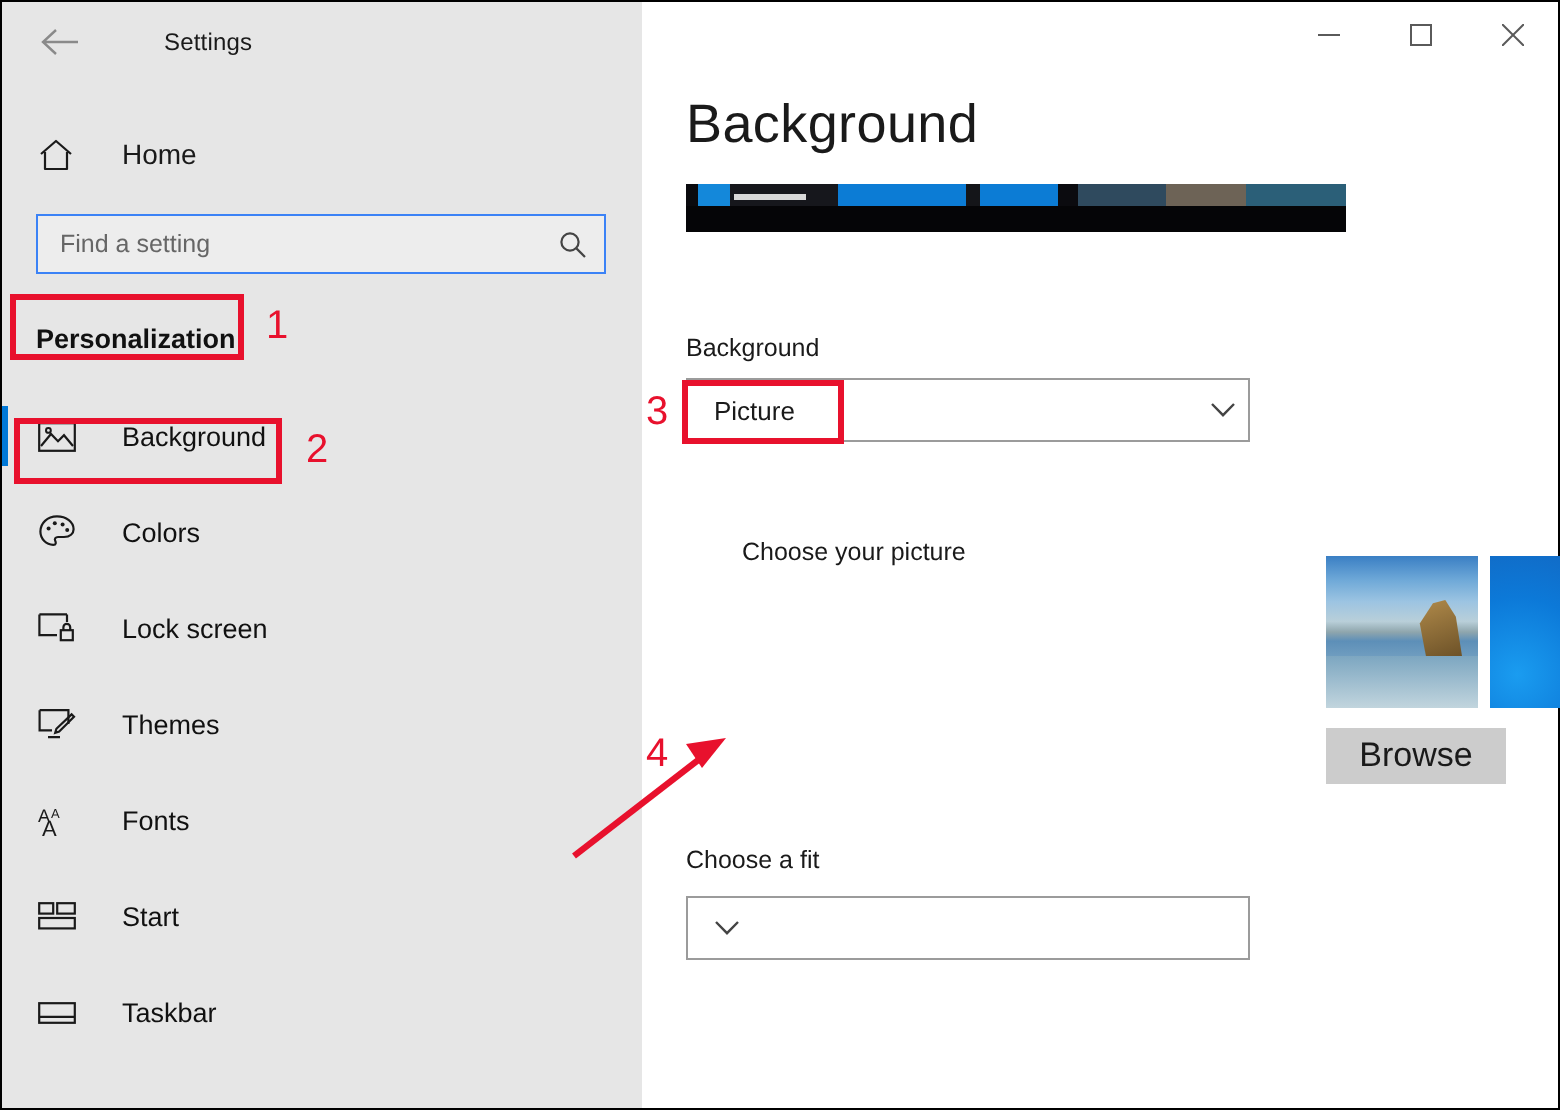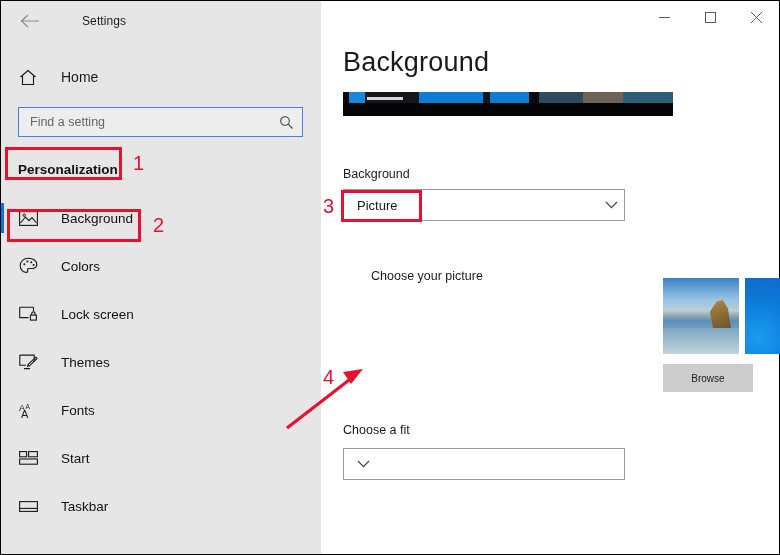--- a/index.html
+++ b/index.html
@@ -191,21 +191,21 @@
 
   
   .t2 { background: radial-gradient(circle at 18% 78%, #1a9cf0 0%, #0c79d8 45%, #1560b8 100%); }
 
   .browse-btn {
     position: absolute; left: 342px; top: 363px;
     width: 90px; height: 28px;
     background: #cccccc;
     border: 1px solid #cccccc;
     display: flex; align-items: center; justify-content: center;
-    font-size: 10px; color: #1a1a1a;
+    font-size: 17px; color: #1a1a1a;
     font-family: "Liberation Sans", sans-serif;
   }
 
   
   .ann-box {
     position: absolute;
     border: 3px solid #e8112d;
     pointer-events: none;
   }
   .ann-num {

